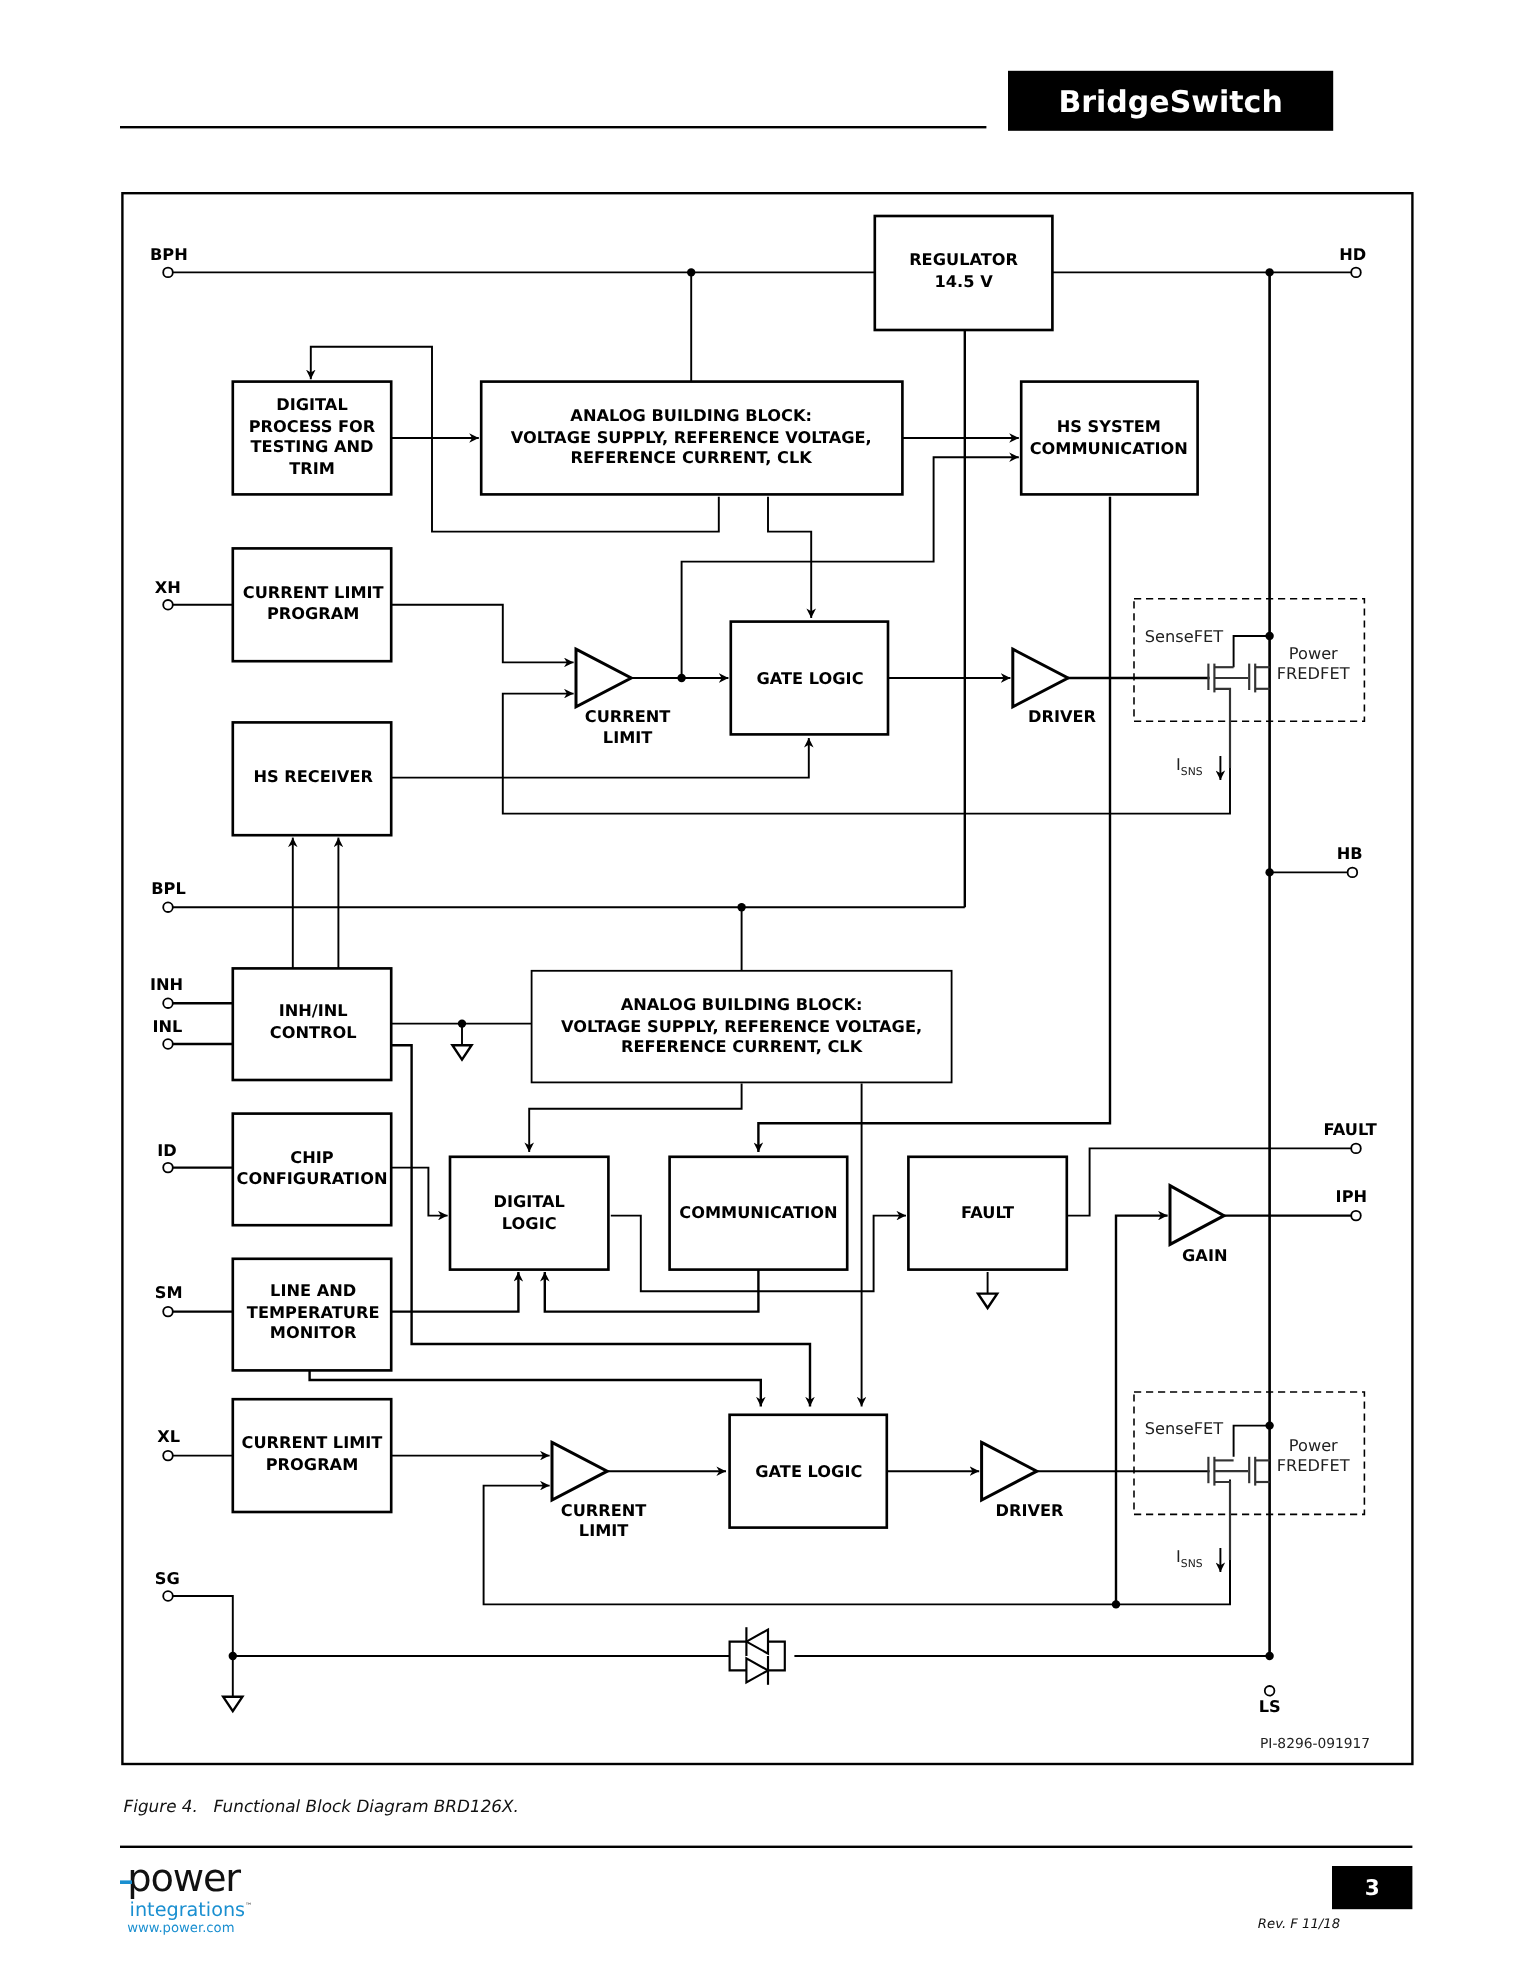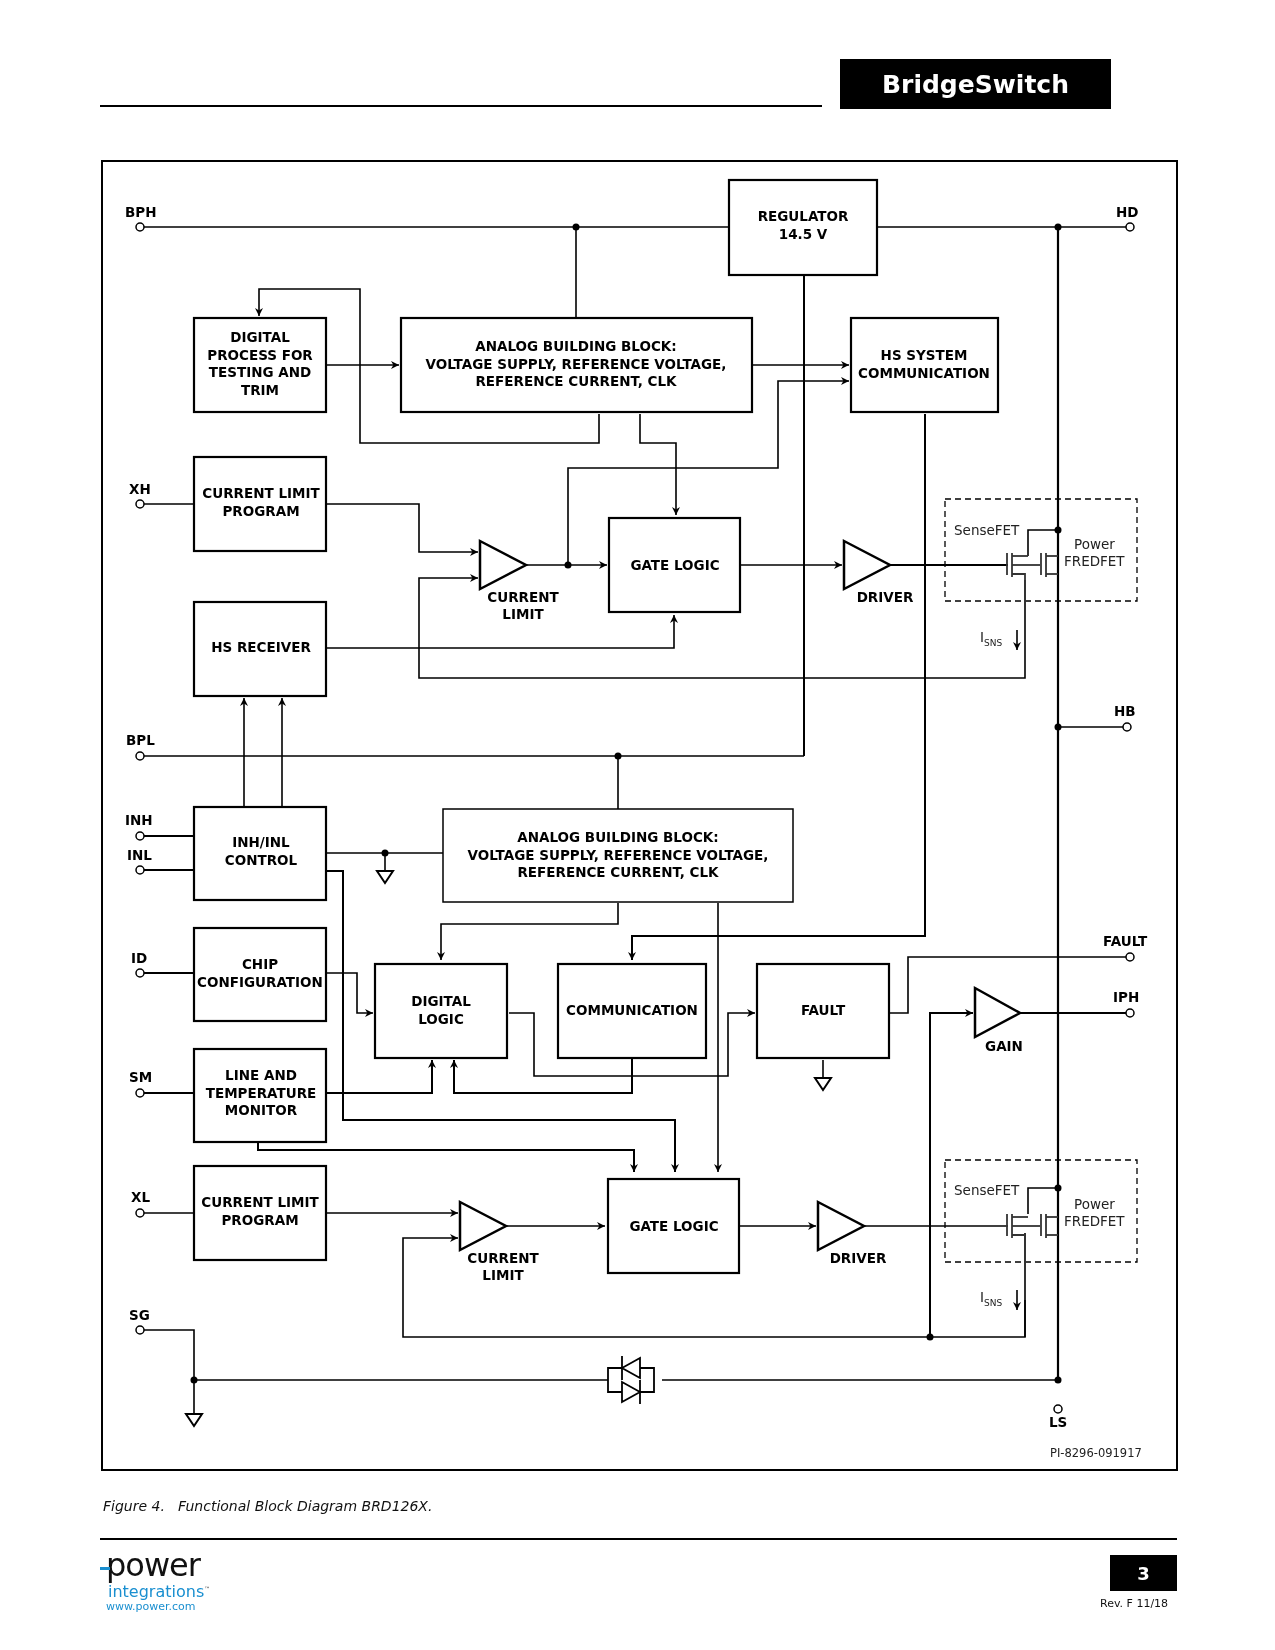--- a/index.html
+++ b/index.html
@@ -10,21 +10,21 @@
   .caption { position:absolute; left:103px; top:1485px; font-style:italic; font-size:14px; color:#111;margin-top:13px; }
   .caption .num { display:inline-block; width:75px; }
   .foot-rule { position:absolute; left:100px; top:1538px; width:1077px; height:2px; background:#000; }
   .logo { position:absolute; left:100px; top:1550px; }
   .logo-power { font-size:32px; color:#111; line-height:30px; letter-spacing:-1px; position:relative; padding-left:6px; }
   .logo-power .dash { position:absolute; left:0; top:17px; width:10px; height:3px; background:#1a8fd0; }
   .logo-integrations { font-size:16px; color:#1a8fd0; margin-left:8px; line-height:18px; }
   .logo-integrations sup { font-size:6px; color:#333; }
   .logo-url { position:absolute; left:106px; top:1600px; font-size:11px; color:#1a8fd0; }
   .page-box { position:absolute; left:1110px; top:1555px; width:67px; height:36px; background:#000; color:#fff; font-weight:bold; font-size:18px; display:flex; align-items:center; justify-content:center; }
-  .rev { position:absolute; left:1100px; top:1597px; width:77px; text-align:left; font-size:11px; color:#111; }
+  .rev { position:absolute; left:1044px; top:1597px; width:77px; text-align:center; font-size:11px; color:#111;font-style:italic; }
   svg text { font-family:"DejaVu Sans", sans-serif; }
   .blk { font-weight:bold; font-size:13.5px; }
   .pin { font-weight:bold; font-size:13.5px; }
   .lite { font-size:13.5px; }
 </style>
 </head>
 <body>
 
 <div class="hdr-rule"></div>
 <div class="hdr-box">BridgeSwitch</div>

